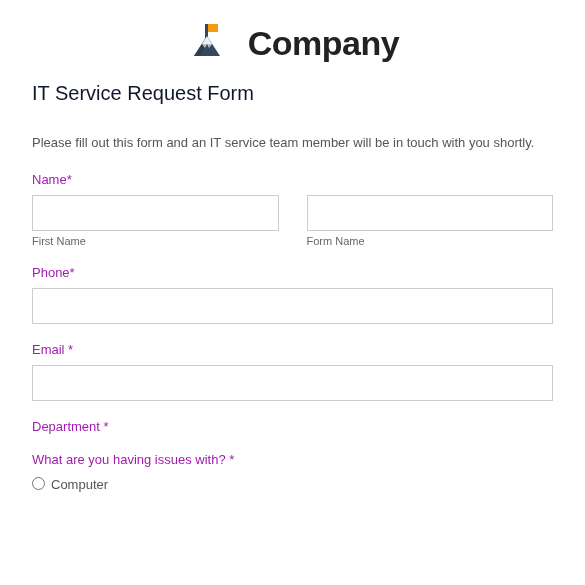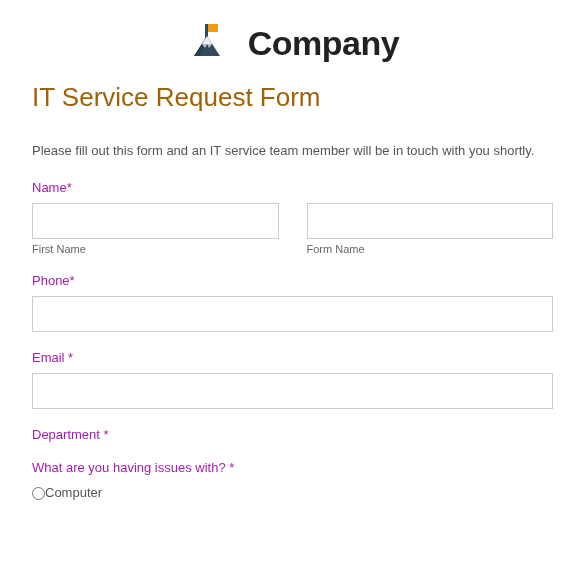--- a/index.html
+++ b/index.html
@@ -27,23 +27,23 @@
       height: 42px;
       position: relative;
     }
     .company-name {
       font-size: 34px;
       font-weight: 700;
       color: #222;
       letter-spacing: -0.5px;
     }
     .form-title {
-      font-size: 26px;
+      font-size: 20px;
       font-weight: 400;
-      color: #a16207;
+      color: #0f172a;
       margin-bottom: 30px;
     }
     .description {
       font-size: 13px;
       color: #555;
       margin-bottom: 22px;
       margin-top: 24px;
     }
     .field-group {
       margin-bottom: 18px;
@@ -74,21 +74,22 @@
       font-size: 11px;
       color: #666;
       margin-top: 4px;
       display: block;
     }
     .radio-group {
       margin-top: 10px;
     }
     .radio-item {
       display: flex;
-      align-items: flex-end;
+      align-items: flex-start;
+      gap: 6px;
       margin-bottom: 10px;
     }
     .radio-item input[type="radio"] {
       width: 13px;
       height: 13px;
     }
     .radio-item label {
       font-size: 13px;
       color: #555;
     }

